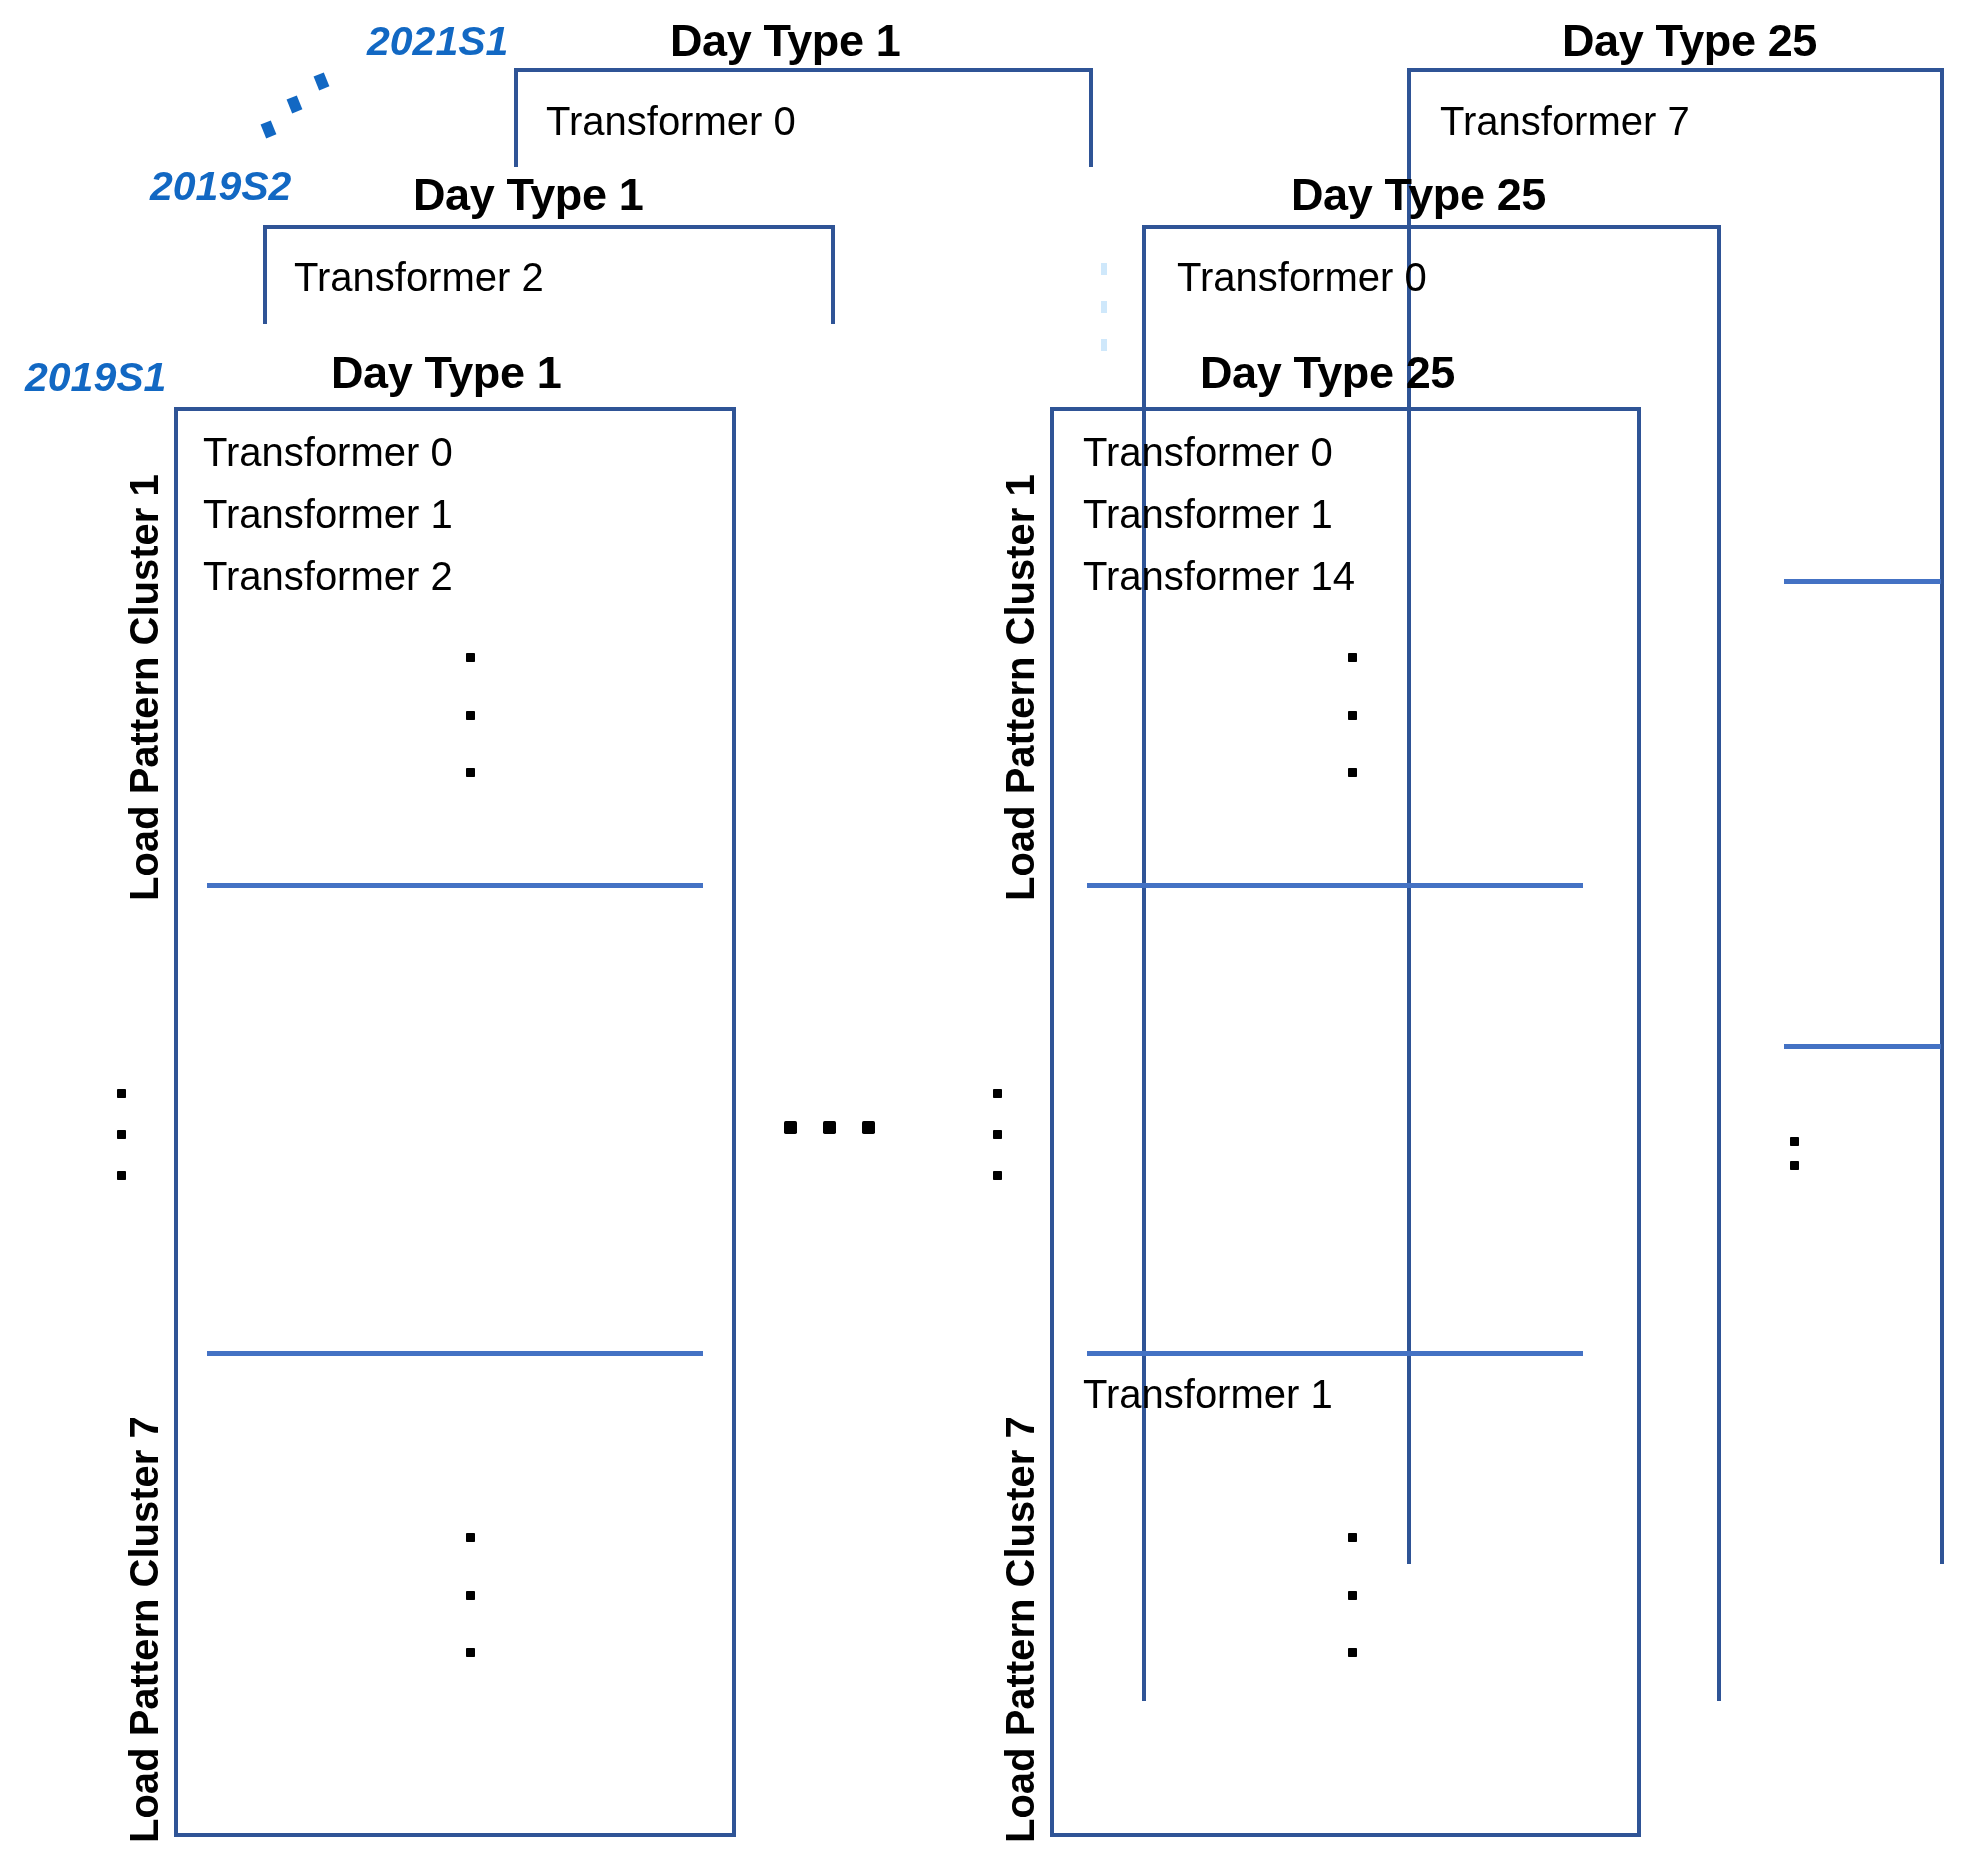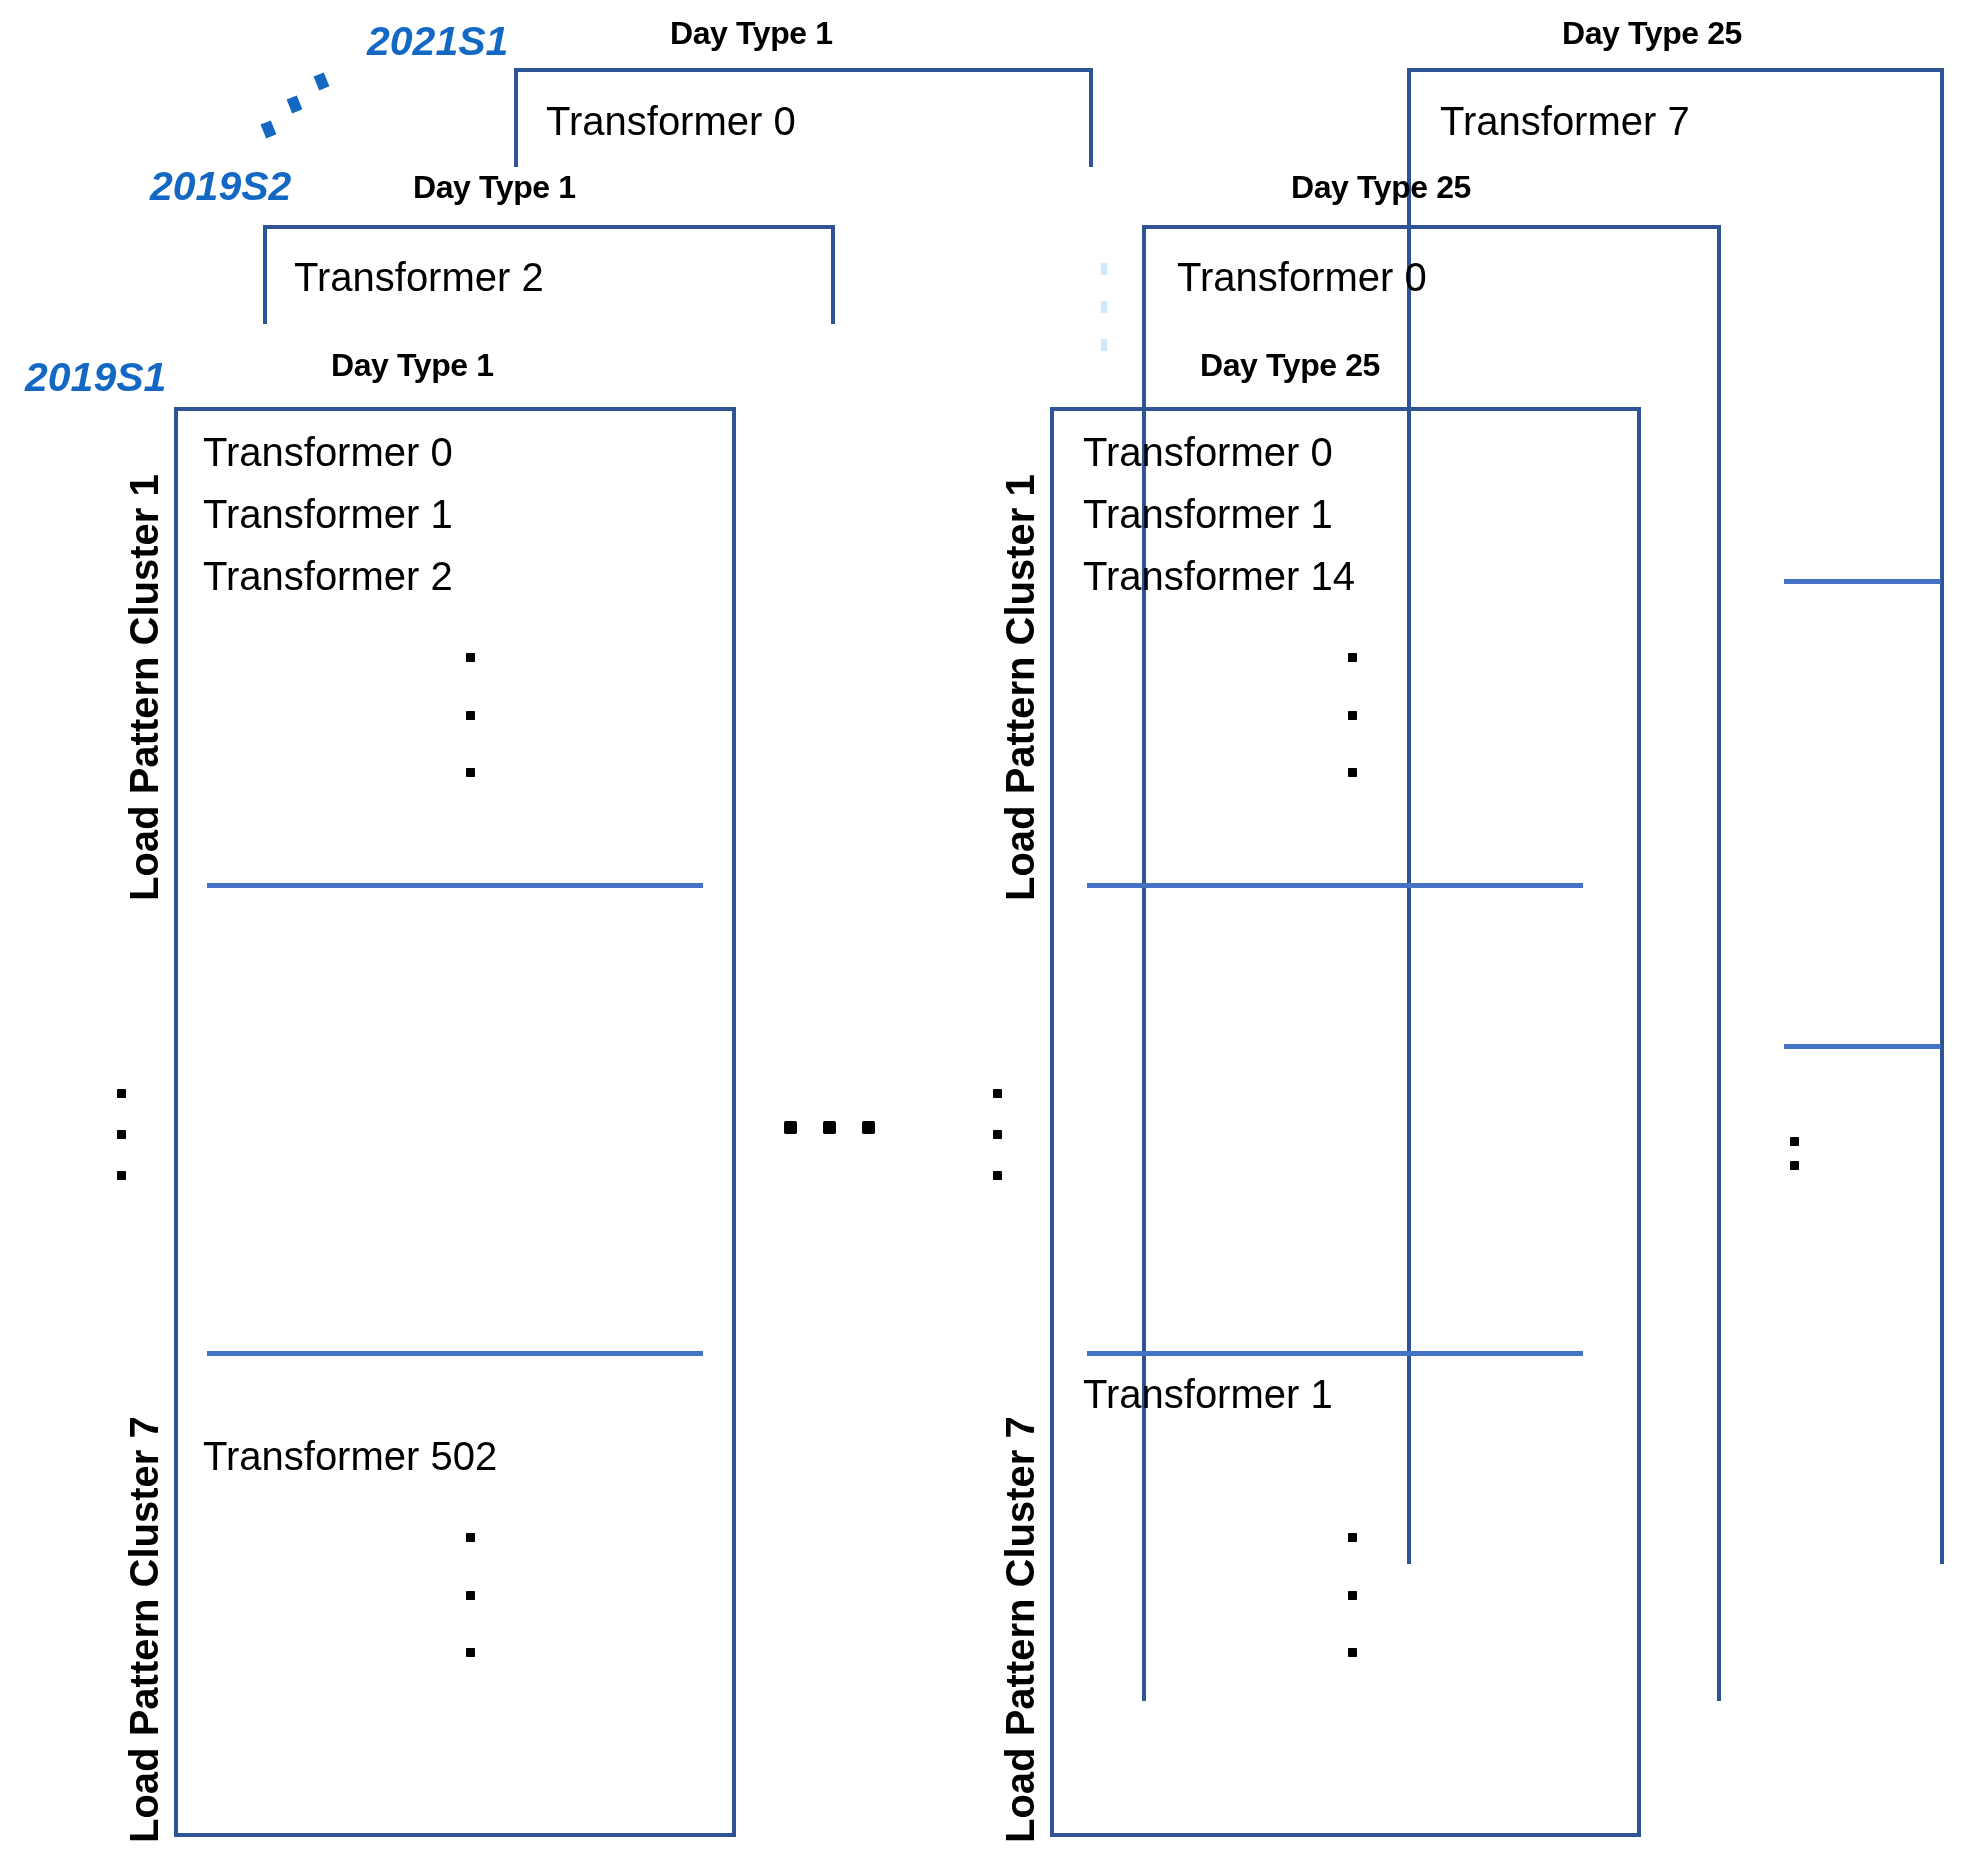--- a/index.html
+++ b/index.html
@@ -16,21 +16,21 @@
     background:transparent;
     box-sizing:border-box;
   }
   
   .box.open-bottom{ border-bottom:none; }
 
   .daytype{
     position:absolute;
     font-weight:bold;
     color:#000000;
-    font-size:32px;
+    font-size:45px;
     letter-spacing:-0.4px;
     white-space:nowrap;
     font-family:"Liberation Sans", sans-serif;
   }
   .season{
     position:absolute;
     font-weight:bold;
     font-style:italic;
     color:#1268C3;
     font-size:41px;
@@ -150,21 +150,20 @@
   <div class="sep" style="left:207px;top:883px;width:496px;"></div>
 
   <div class="vdots" style="left:116px;top:1089px;width:11.6px;height:91px;">
     <span></span>
       <span></span>
       <span></span>
   </div>
 
   <div class="sep" style="left:207px;top:1351px;width:496px;"></div>
 
-  <div class="txitem" style="left:203px;top:1434px;">Transformer 502</div>
   <div class="vdots" style="left:465px;top:1533px;width:11.6px;height:124px;">
     <span></span>
       <span></span>
       <span></span>
   </div>
 
   <div class="hdots" style="left:784px;top:1120px;width:91px;height:15px;">
     <span></span>
       <span></span>
       <span></span>

